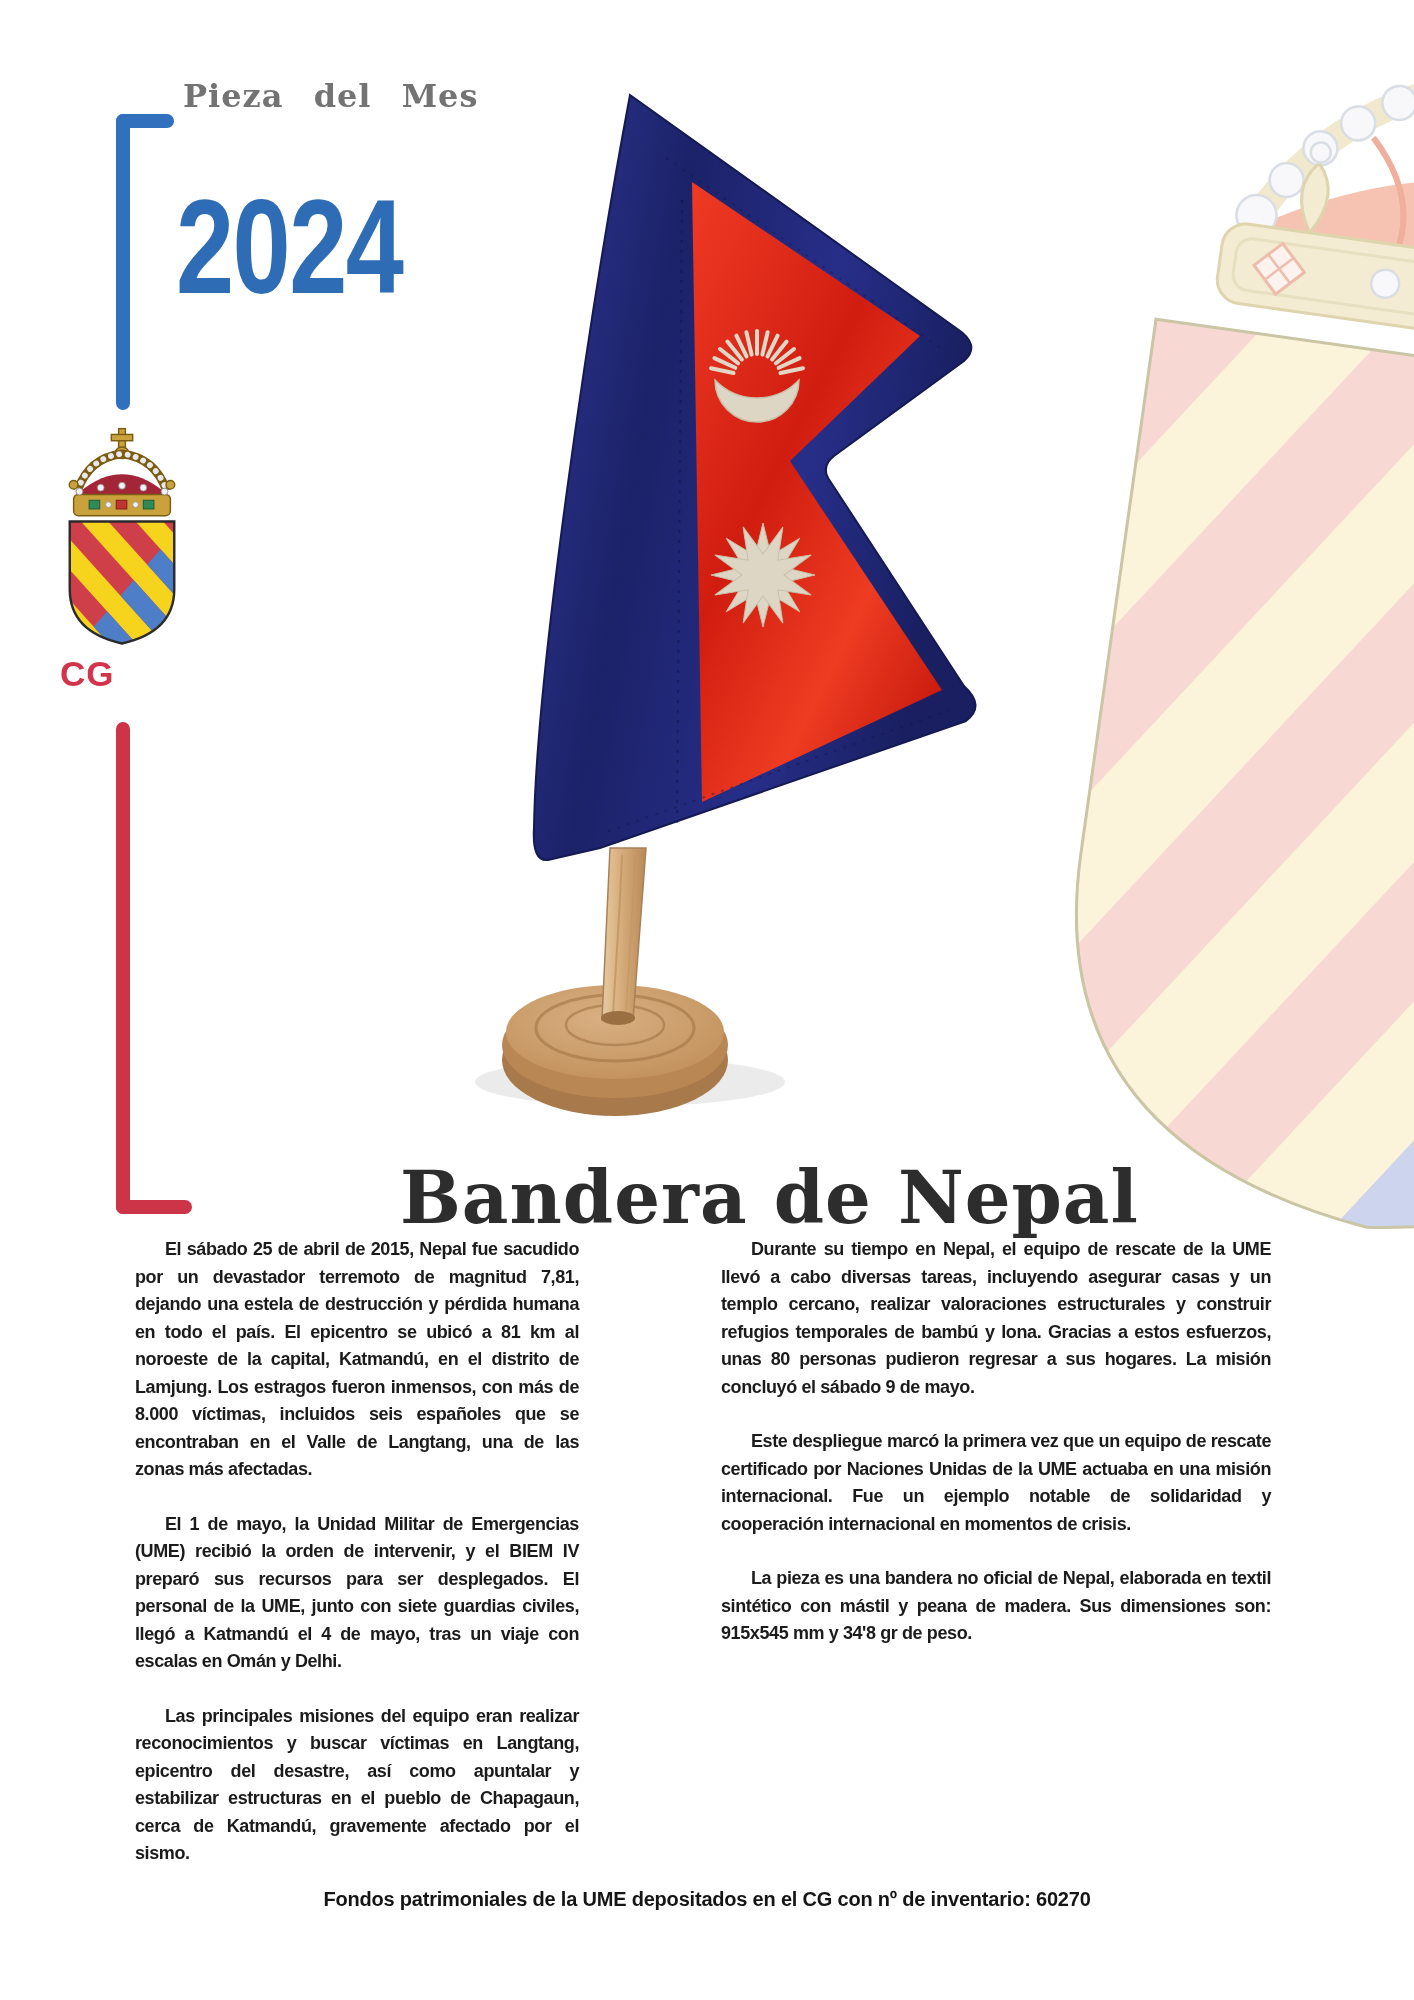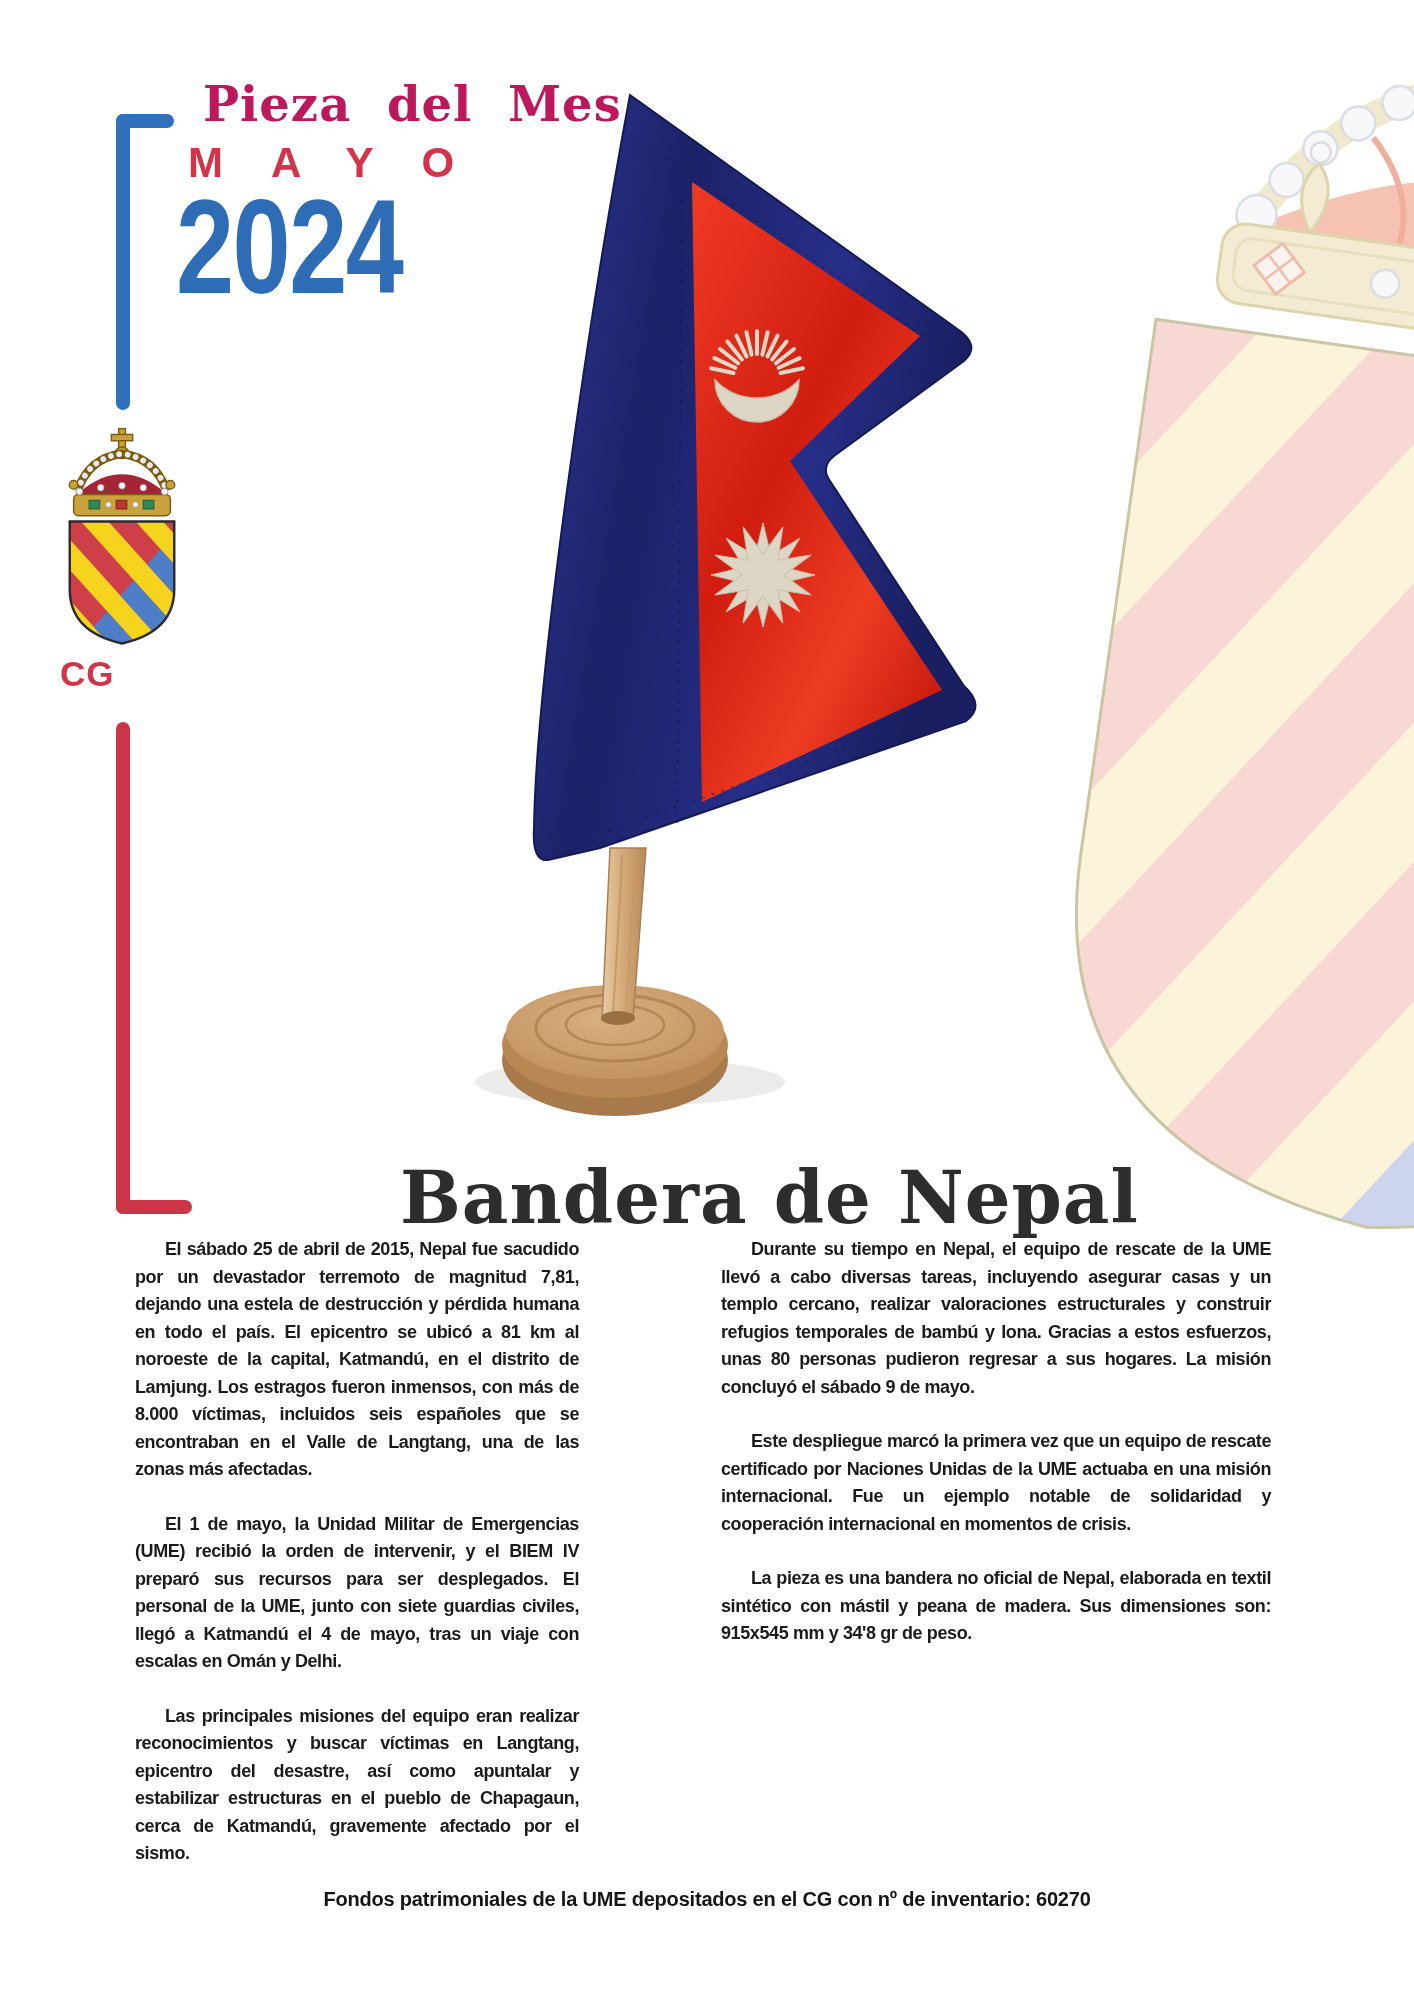--- a/index.html
+++ b/index.html
@@ -11,22 +11,22 @@
   .bracket{position:absolute;border-radius:8px;}
   .bracket.blue{background:#3070bd;}
   .bracket.red{background:#cd3448;}
   #blue-h{left:116px;top:114px;width:58px;height:14px;}
   #blue-v{left:116px;top:114px;width:14px;height:296px;}
   #red-v{left:116px;top:722px;width:14px;height:492px;}
   #red-h{left:116px;top:1200px;width:76px;height:14px;}
   
   .kicker{
     position:absolute;left:183px;top:80px;
-    font-family:"DejaVu Serif",serif;font-weight:bold;font-size:48px;color:#be185d;
-    word-spacing:18px;letter-spacing:1px;line-height:1;white-space:nowrap;margin-left:20px;
+    font-family:"DejaVu Serif",serif;font-weight:bold;font-size:32px;color:#737373;
+    word-spacing:18px;letter-spacing:1px;line-height:1;white-space:nowrap;
   }
   .month{
     position:absolute;left:188px;top:142px;
     font-weight:bold;font-size:42px;color:#d2354b;letter-spacing:48px;line-height:1;white-space:nowrap;
   }
   .year{
     position:absolute;left:176px;top:180px;
     font-weight:bold;font-size:134px;color:#2e6cb5;line-height:1;letter-spacing:-2px;
     transform:scaleX(.78);transform-origin:left top;white-space:nowrap;
   }
@@ -65,21 +65,20 @@
 <body>
 
 <div class="page">
 
   <div class="bracket blue" id="blue-h"></div>
   <div class="bracket blue" id="blue-v"></div>
   <div class="bracket red" id="red-v"></div>
   <div class="bracket red" id="red-h"></div>
 
   <div class="kicker">Pieza del Mes</div>
-  <div class="month">MAYO</div>
   <div class="year">2024</div>
 
   <svg class="watermark" viewBox="0 0 644 1220" aria-hidden="true">
     <defs>
       <clipPath id="wshield">
           <path d="M330,320 H1000 V860 Q1000,1150 665,1190 Q330,1150 330,860 Z"></path>
         </clipPath>
       <clipPath id="wblue">
           <path d="M560,1190 L1000,600 L1000,1190 Z"></path>
         </clipPath>

